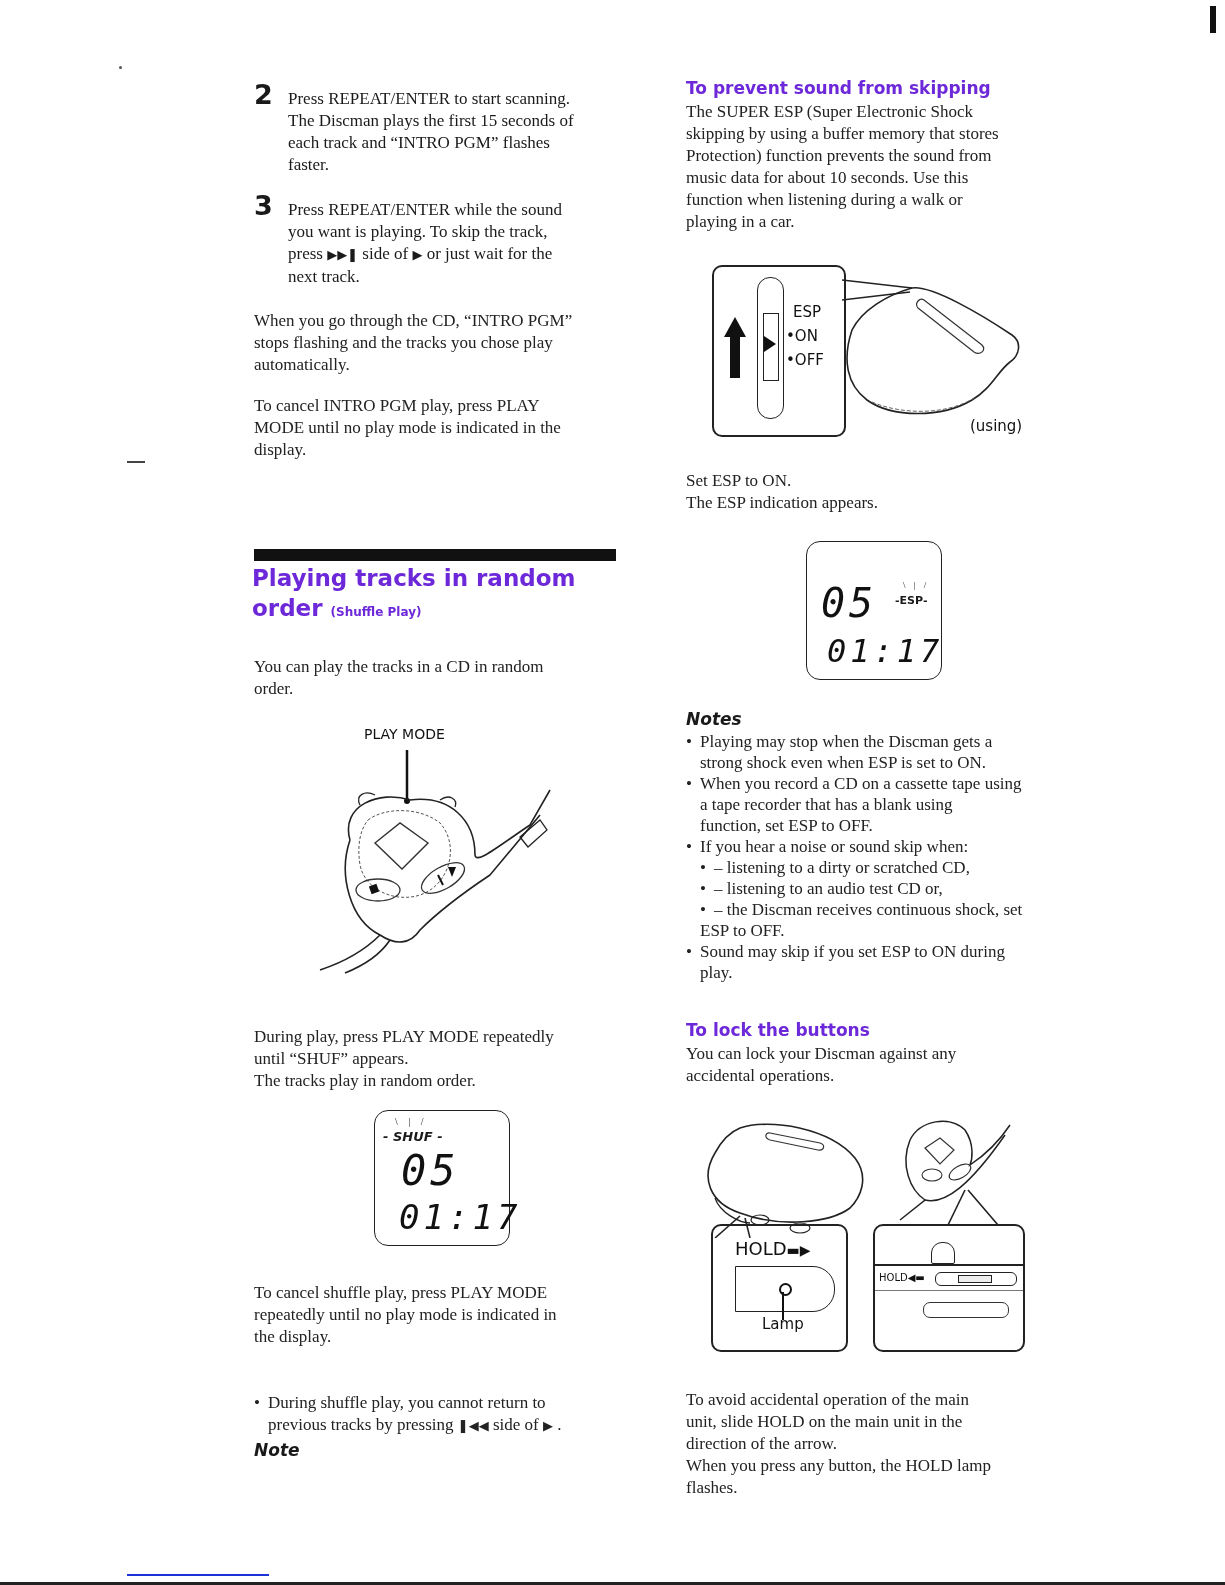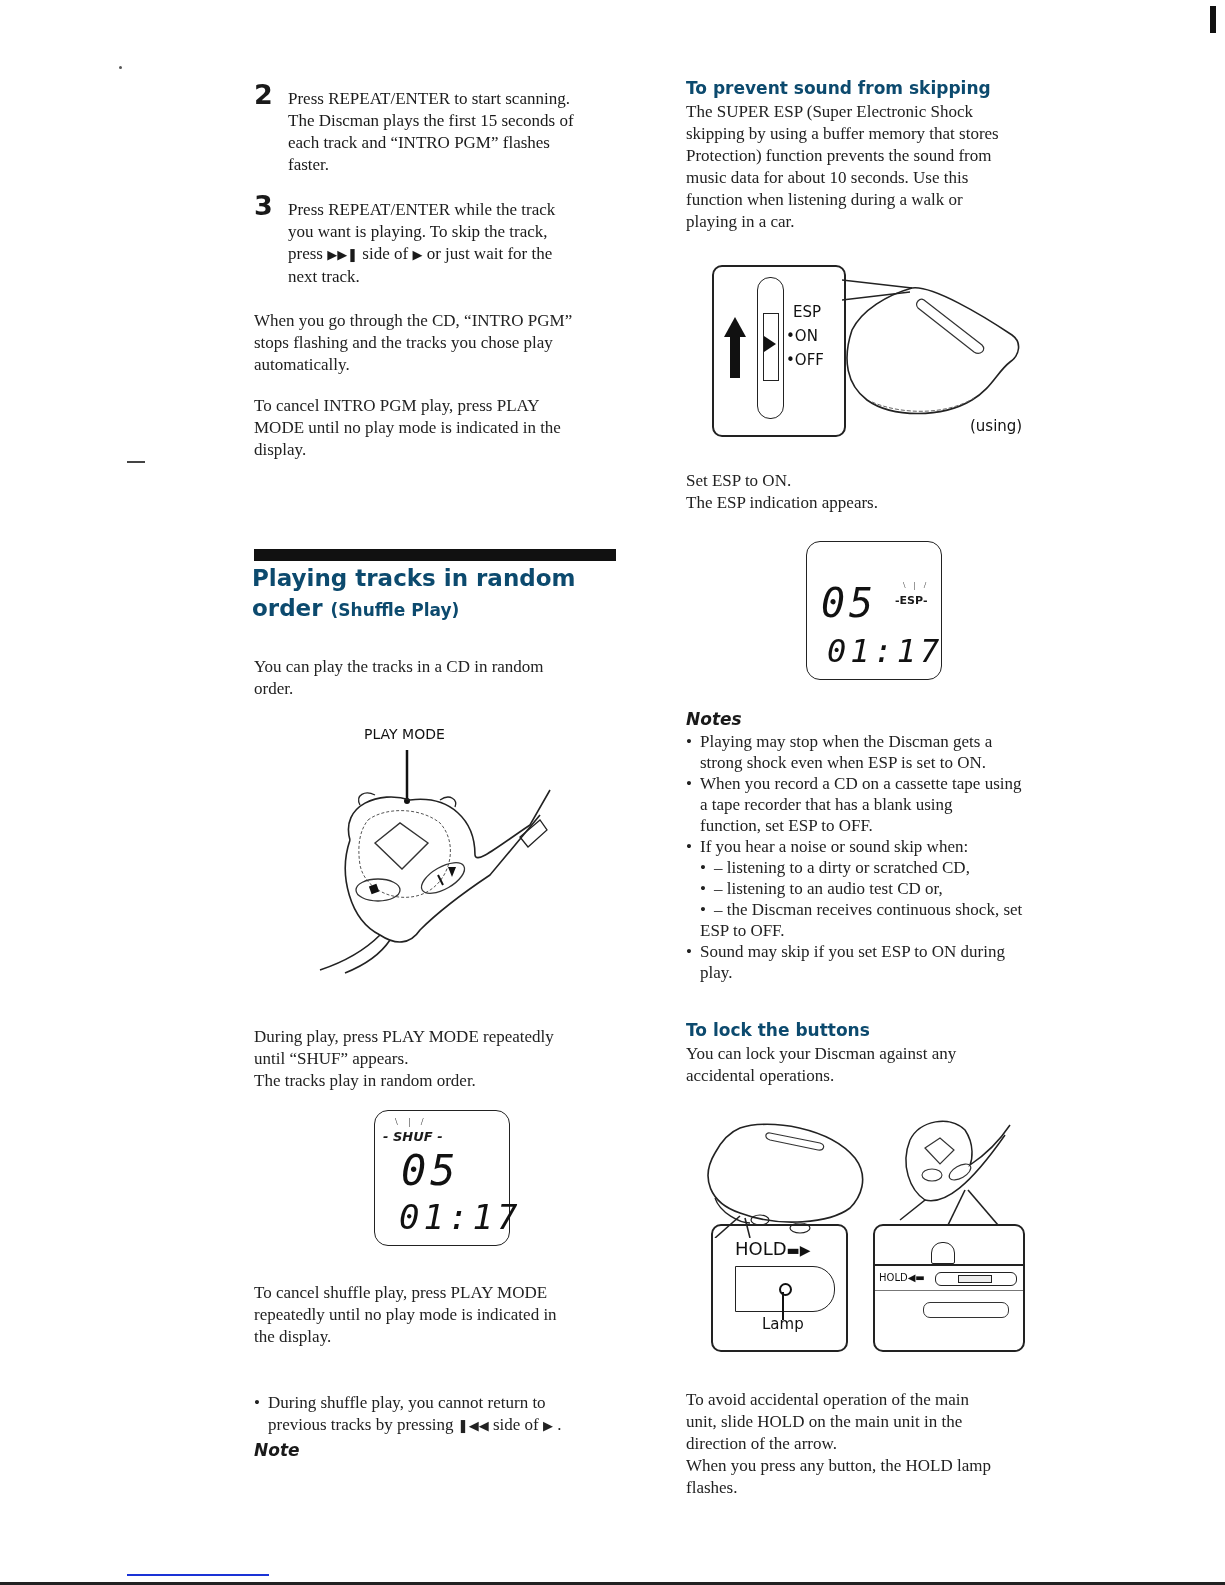--- a/index.html
+++ b/index.html
@@ -1,20 +1,20 @@
 <!DOCTYPE html>
 <html><head>
 <meta charset="utf-8">
 <style>
   html, body { margin: 0; padding: 0; background: #ffffff; }
   body { width: 1225px; height: 1585px; position: relative; overflow: hidden;
          font-family: "Liberation Serif", "DejaVu Serif", serif; color: #1a1a1a; }
   .abs { position: absolute; }
   .body-text { font-size: 17px; line-height: 22px; color: #222; }
-  .sans-h { font-family: "DejaVu Sans", "Liberation Sans", sans-serif; font-weight: bold; color: #0c4a6e; }
+  .sans-h { font-family: "DejaVu Sans", "Liberation Sans", sans-serif; font-weight: bold; color: #6d28d9; }
   .step-num { font-family: "DejaVu Sans", "Liberation Sans", sans-serif; font-weight: bold; font-size: 27px; line-height: 26px; }
   .step-text { font-size: 17px; line-height: 22px; }
   .label-sans { font-family: "DejaVu Sans", "Liberation Sans", sans-serif; color: #111; }
   .note-h { font-family: "DejaVu Sans", "Liberation Sans", sans-serif; font-weight: bold; font-style: italic; font-size: 17px; }
   ul.notes { list-style: none; margin: 0; padding: 0; }
   ul.notes li { position: relative; padding-left: 14px; }
   ul.notes li::before { content: "\2022"; position: absolute; left: 0; top: 0; }
   ul.sub { list-style: none; margin: 0; padding: 0; }
   .lcd { border: 1.5px solid #222; border-radius: 14px; background: #fff; }
   .seg { font-family: "DejaVu Sans Mono", "Liberation Mono", monospace; font-style: italic; color: #111; letter-spacing: 4px; }
@@ -33,21 +33,21 @@
     <div>Press REPEAT/ENTER to start scanning.</div>
     <div>The Discman plays the first 15 seconds of</div>
     <div>each track and “INTRO PGM” flashes</div>
     <div>faster.</div>
   </div>
 </div>
 
 <div class="abs" style="left:254px;top:193px;width:380px;">
   <div class="abs step-num" style="left:0;top:0;">3</div>
   <div class="abs step-text" style="left:34px;top:6px;width:350px;">
-    <div>Press REPEAT/ENTER while the track</div>
+    <div>Press REPEAT/ENTER while the sound</div>
     <div>you want is playing. To skip the track,</div>
     <div>
       <span>press</span>
       <span class="glyph">▶▶❚</span>
       <span>side of</span>
       <span class="glyph">▶</span>
       <span>or just wait for the</span>
     </div>
     <div>next track.</div>
   </div>
@@ -63,21 +63,21 @@
   <div>To cancel INTRO PGM play, press PLAY</div>
   <div>MODE until no play mode is indicated in the</div>
   <div>display.</div>
 </div>
 
 <div class="abs" style="left:254px;top:549px;width:362px;height:12px;background:#111;"></div>
 <div class="abs sans-h" style="left:252px;top:563px;width:400px;font-size:23px;line-height:30px;">
   <div>Playing tracks in random</div>
   <div>
     <span>order</span>
-    <span style="font-size:17px;">(Shuffle Play)</span>
+    <span style="font-size:12px;">(Shuffle Play)</span>
   </div>
 </div>
 
 <div class="abs body-text" style="left:254px;top:656px;width:390px;">
   <div>You can play the tracks in a CD in random</div>
   <div>order.</div>
 </div>
 
 <div class="abs label-sans" style="left:364px;top:726px;font-size:14px;">PLAY MODE</div>
 <svg class="abs" style="left:300px;top:745px;" width="270" height="230" viewBox="0 0 270 230">

